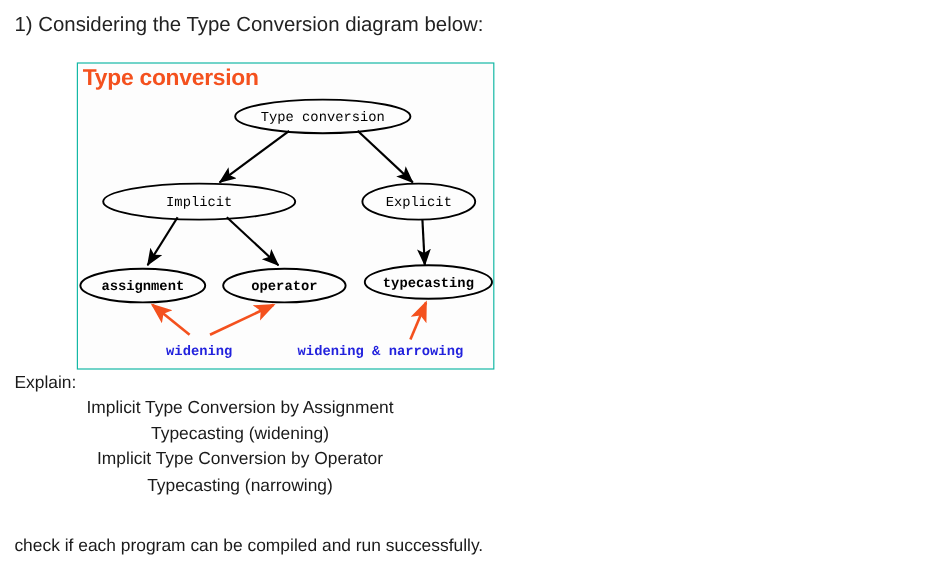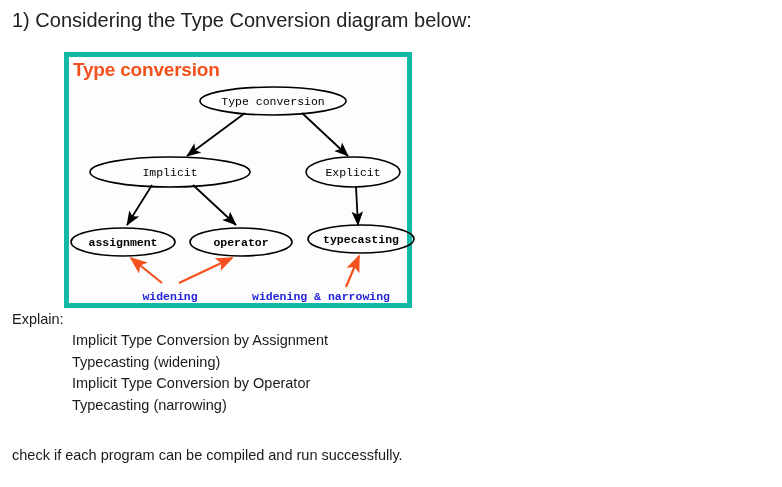--- a/index.html
+++ b/index.html
@@ -13,35 +13,35 @@
     position: relative;
     font-family: "Liberation Sans", sans-serif;
     color: #1a1a1a;
     overflow: hidden;
   }
 
   .q-line {
     position: absolute;
     left: 12px;
     top: 11px;
-    font-size: 20px;
+    font-size: 17px;
     line-height: 19px;
     color: #222222;
     white-space: nowrap;
   }
 
   
   .diagram {
     position: absolute;
     left: 64px;
     top: 52px;
     width: 348px;
     height: 256px;
     background: #fdfdfd;
-    border: 5px solid #14b8a6;
+    border: 1px solid #14b8a6;
     box-sizing: border-box;
   }
   .diagram-title {
     position: absolute;
     left: 4px;
     top: 2px;
     font-size: 19px;
     font-weight: bold;
     color: #f4511e;
     letter-spacing: -0.2px;
@@ -76,20 +76,21 @@
     top: 310px;
     font-size: 14.5px;
     line-height: 19px;
   }
   .explain-list {
     position: absolute;
     left: 72px;
     top: 330px;
     font-size: 14.5px;
     line-height: 21.5px;
+    text-align: center;
   }
   .explain-list div { white-space: nowrap; }
 
   .closing {
     position: absolute;
     left: 12px;
     top: 443px;
     width: 760px;
     font-size: 14.5px;
     line-height: 24px;

